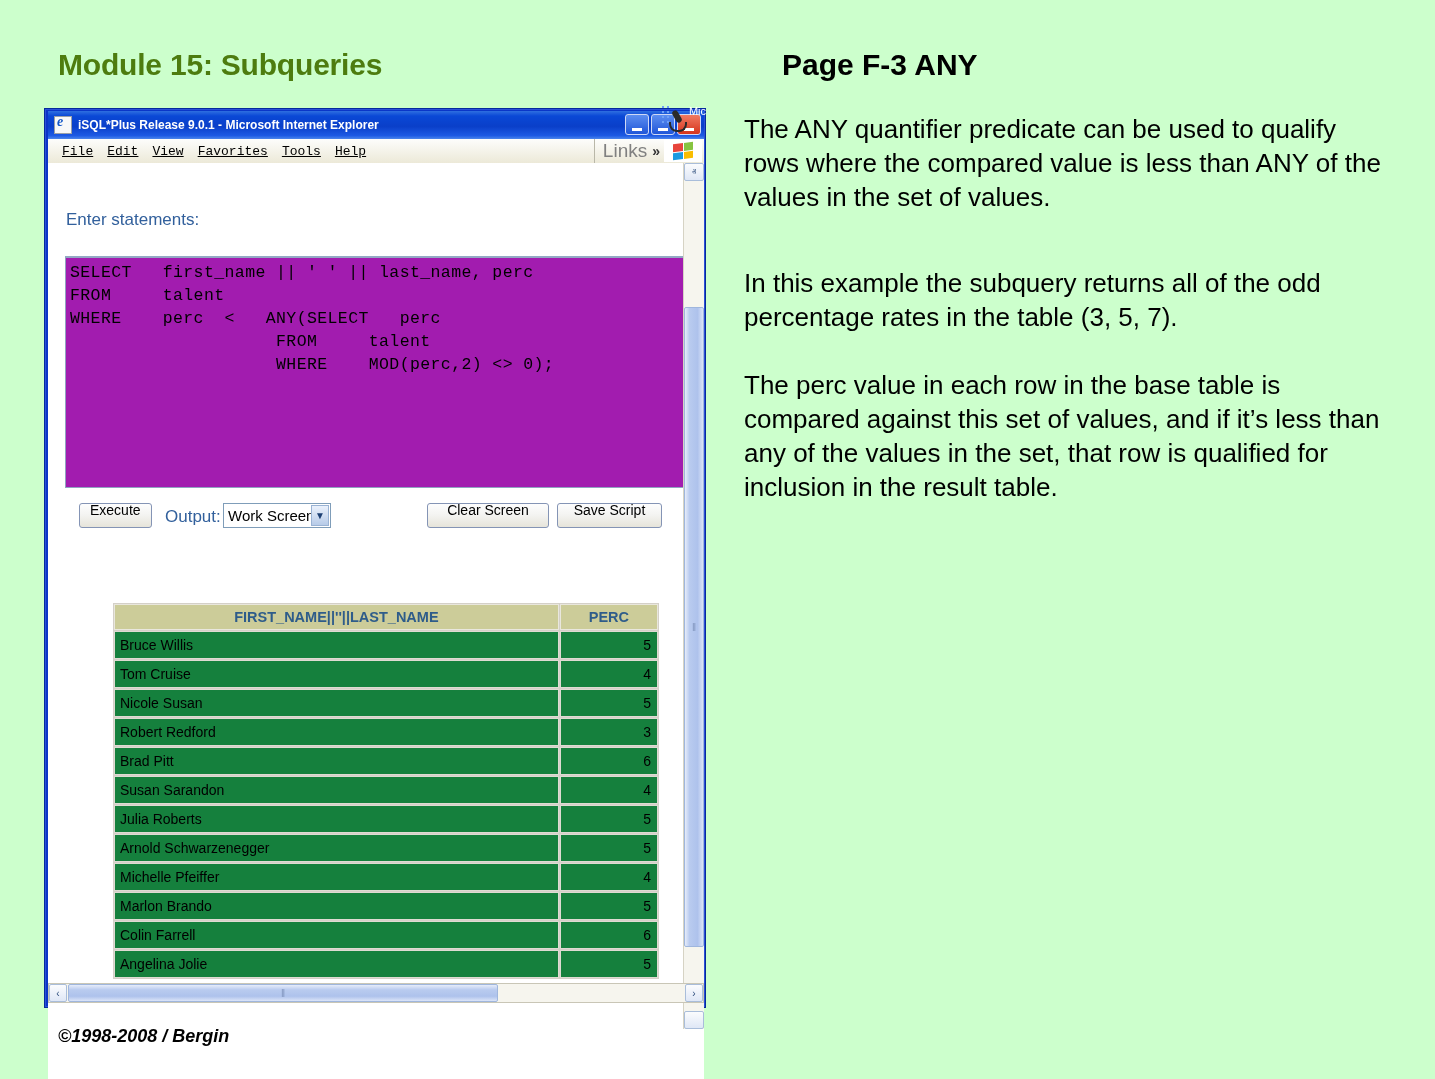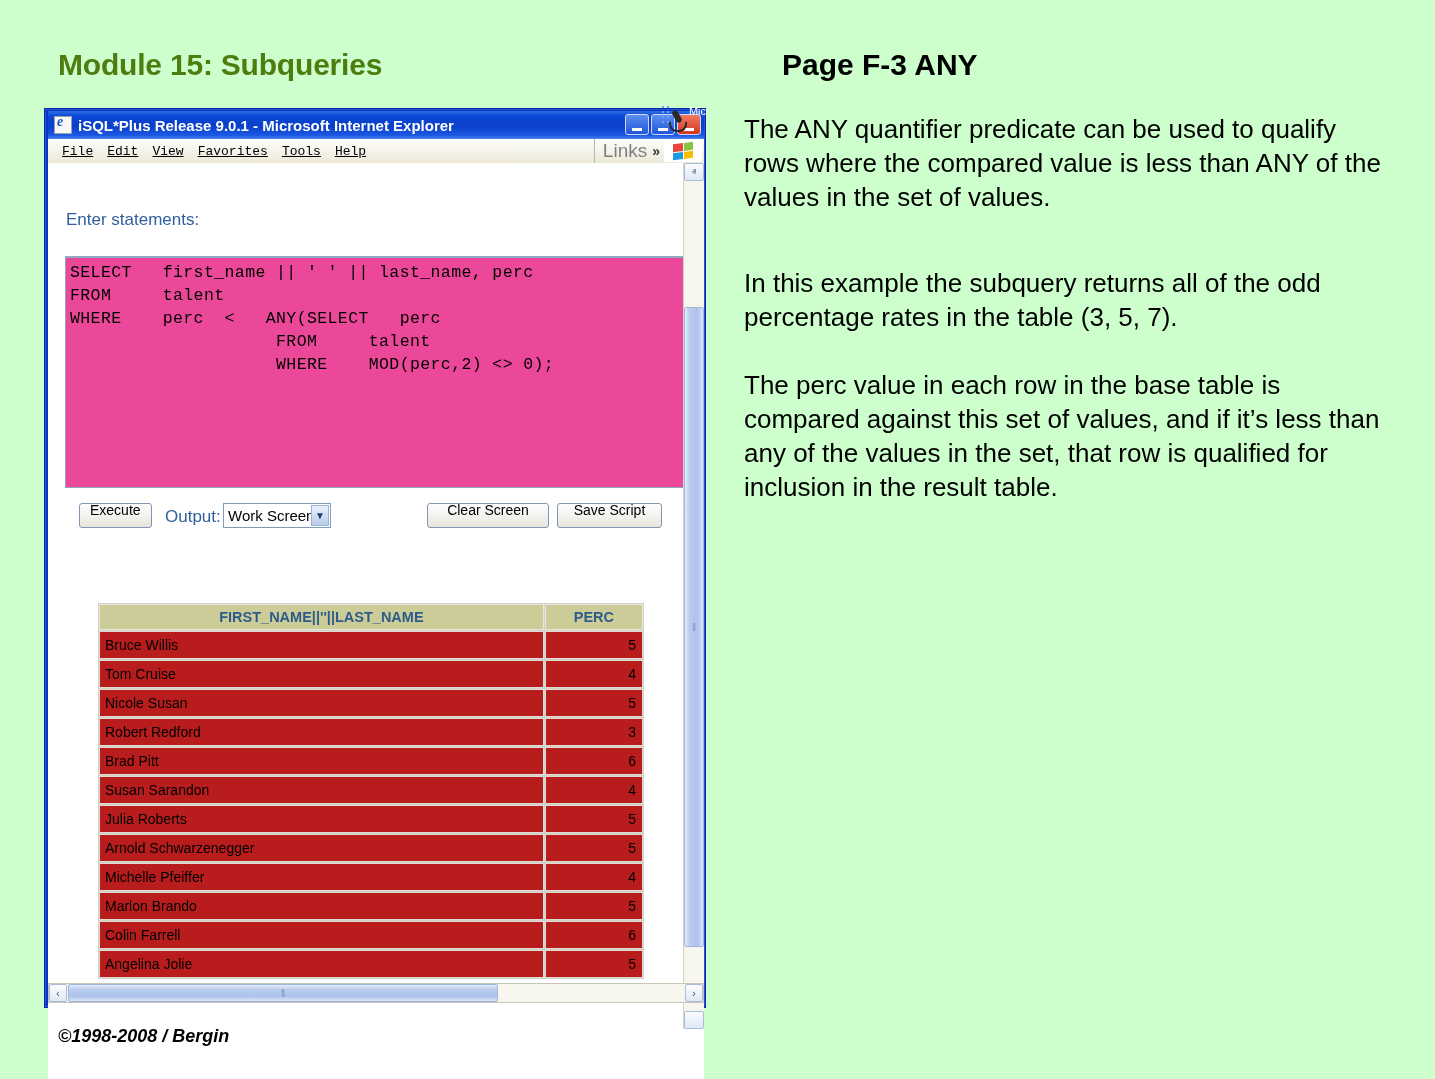--- a/index.html
+++ b/index.html
@@ -81,21 +81,21 @@
     content: "e";
     position: absolute; left: 2px; top: -3px;
     font-family: "Liberation Serif", serif;
     font-style: italic;
     font-weight: bold;
     font-size: 14px;
     color: #1457c8;
   }
   #window-title-text {
     color: #fff;
-    font-size: 15px;
+    font-size: 12px;
     font-weight: bold;
     white-space: nowrap;
   }
   #window-buttons {
     position: absolute;
     right: 3px; top: 3px;
     display: flex; gap: 2px;
   }
   .win-btn {
     width: 24px; height: 21px;
@@ -203,21 +203,21 @@
     position: absolute;
     left: 18px; top: 47px;
     font-size: 17px; color: #32609c;
   }
   #sql-textarea {
     position: absolute;
     left: 17px; top: 93px;
     width: 714px; height: 232px;
     border: 1px solid #8fa4c0;
     border-top: 2px solid #93a8c4;
-    background: #ec4899;
+    background: #a21caf;
     box-sizing: border-box;
     overflow: hidden;
   }
   #sql-code {
     margin: 3px 0 0 4px;
     font-family: "Liberation Mono", "DejaVu Sans Mono", monospace;
     font-size: 16.5px;
     line-height: 23px;
     color: #000;
     white-space: pre;
@@ -259,38 +259,38 @@
     box-sizing:border-box;
     display:flex;align-items:center;justify-content:center;
     font-size:10px; color:#1c3f73;
   }
   #clear-screen-button { position:absolute; left:362px; top:0; width:122px; height:25px;}
   #save-script-button  { position:absolute; left:492px; top:0; width:105px; height:25px;}
 
   
   #results-table {
     position: absolute;
-    left: 50px; top: 440px;
+    left: 65px; top: 440px;
     width: 546px;
     border-collapse: separate;
     border-spacing: 1px;
     background: #d4d0c8;
     font-size: 14px;
   }
   #results-table th {
     background: #cccc99;
     color: #2e5c8a;
     font-weight: bold;
     font-size: 14.5px;
     padding: 4px 6px;
     text-align: center;
     border: 1px solid #e9e7dd;
   }
   #results-table td {
-    background: #b91c1c;
+    background: #15803d;
     padding: 3px 5px;
     border: 1px solid #dedbd2;
     color: #000;
     height: 20px;
   }
   #results-table td.num { text-align: right; padding-right: 6px; }
   #results-table col.name-col { width: 444px; }
   #results-table col.perc-col { width: 98px; }
 
   #rows-selected {

